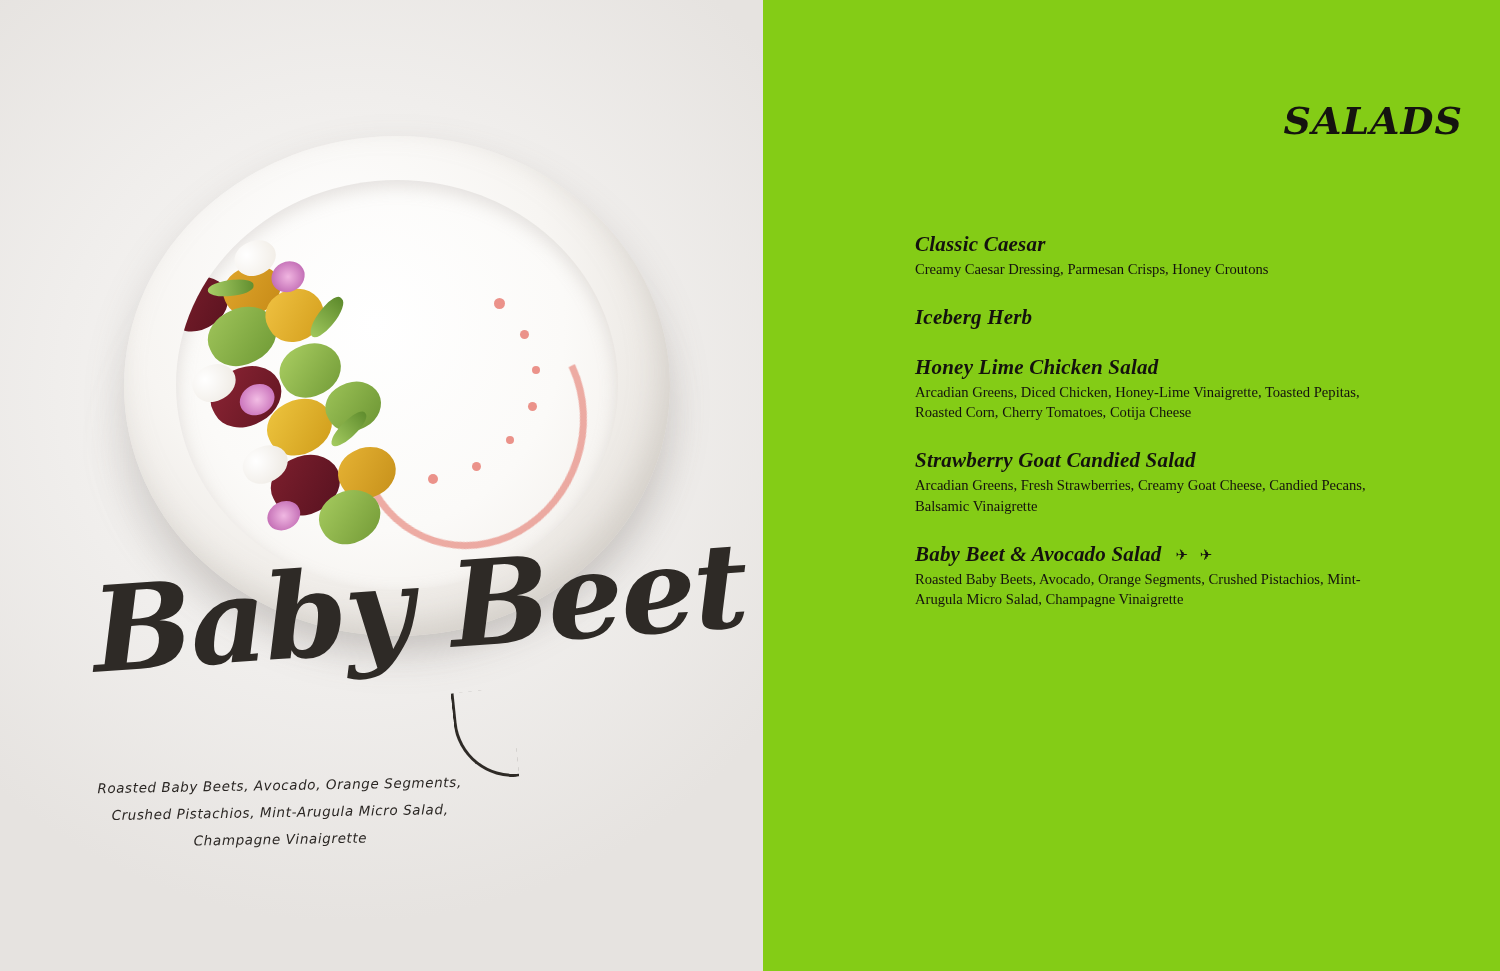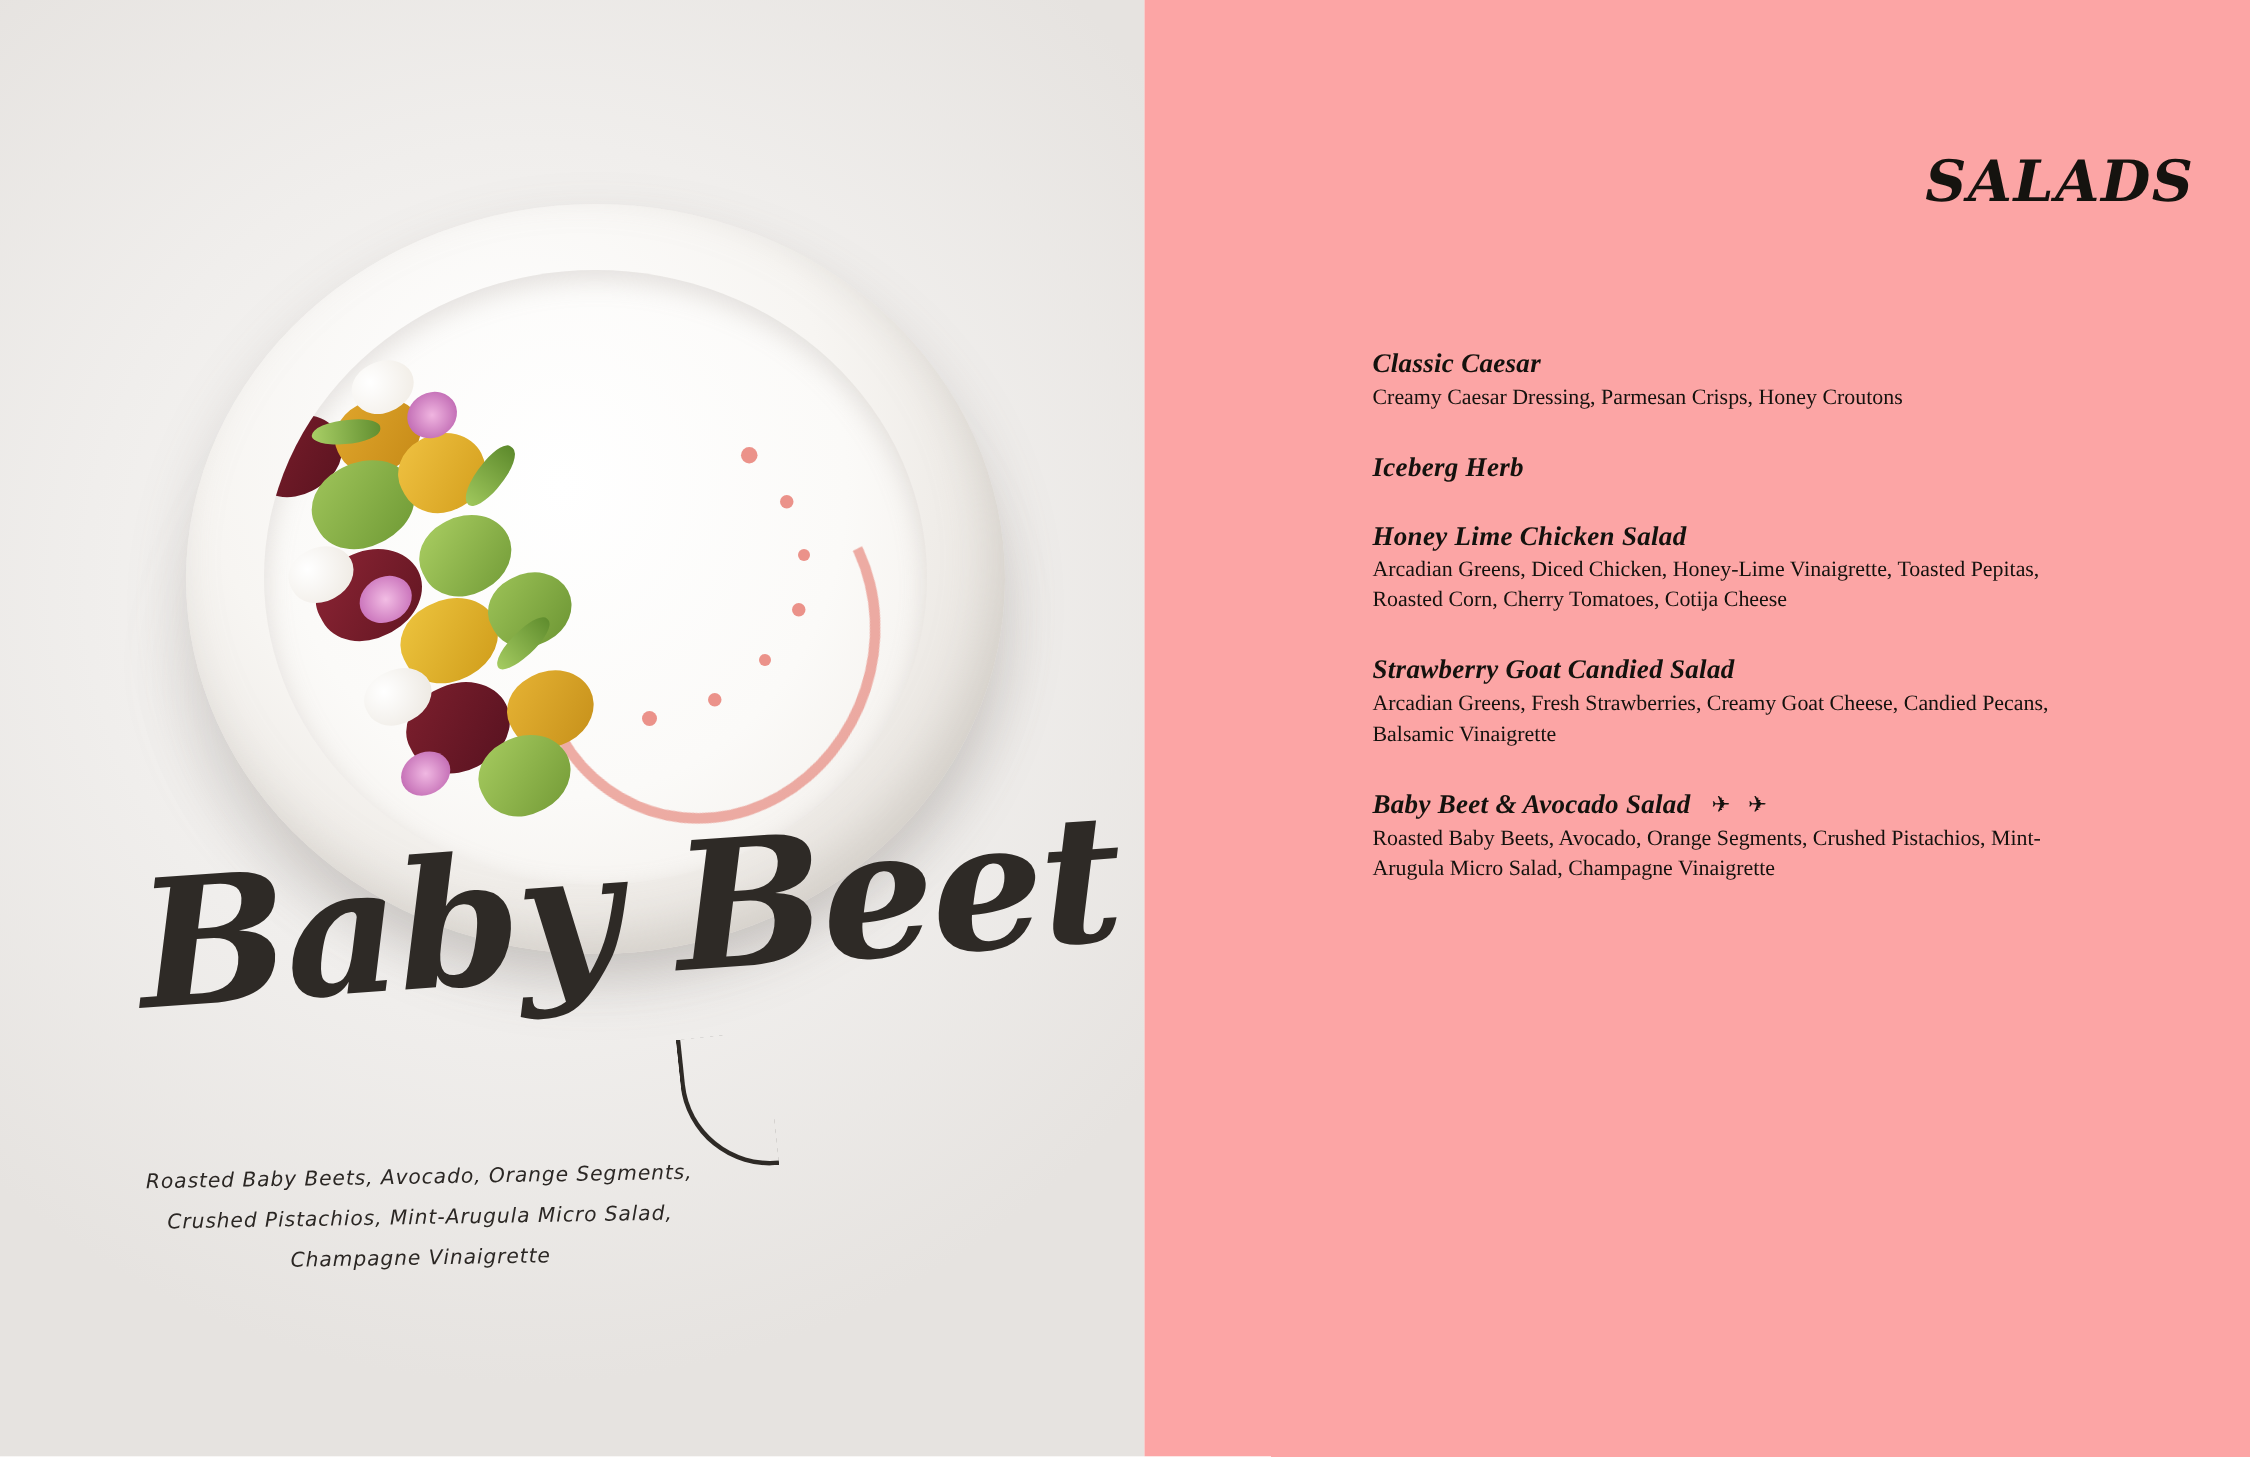--- a/index.html
+++ b/index.html
@@ -115,21 +115,21 @@
     line-height: 2.0;
     letter-spacing: .6px;
     color: #2b2724;
     transform: rotate(-1deg);
   }
 
   
   .right {
     position: relative;
     width: 737px; height: 971px;
-    background: #fca5a5;
+    background: #84cc16;
   }
   .section-title {
     position: absolute;
     right: 37px; top: 98px;
     font-family: "DejaVu Serif", serif;
     font-style: italic;
     font-weight: 700;
     font-size: 38px;
     letter-spacing: 1px;
     color: #15130f;
@@ -138,21 +138,21 @@
     position: absolute;
     left: 152px; top: 232px;
     width: 460px;
   }
   .menu-item { margin-bottom: 25px; }
   .menu-item:last-child { margin-bottom: 0; margin-top: 12px; }
   .item-name {
     font-family: "Liberation Serif", serif;
     font-style: italic;
     font-weight: 700;
-    font-size: 18px;
+    font-size: 21px;
     color: #14120e;
     letter-spacing: .2px;
     display: inline-block;
   }
   .item-marks {
     display: inline-block;
     margin-left: 10px;
     font-size: 15px;
     color: #14120e;
     letter-spacing: 4px;

